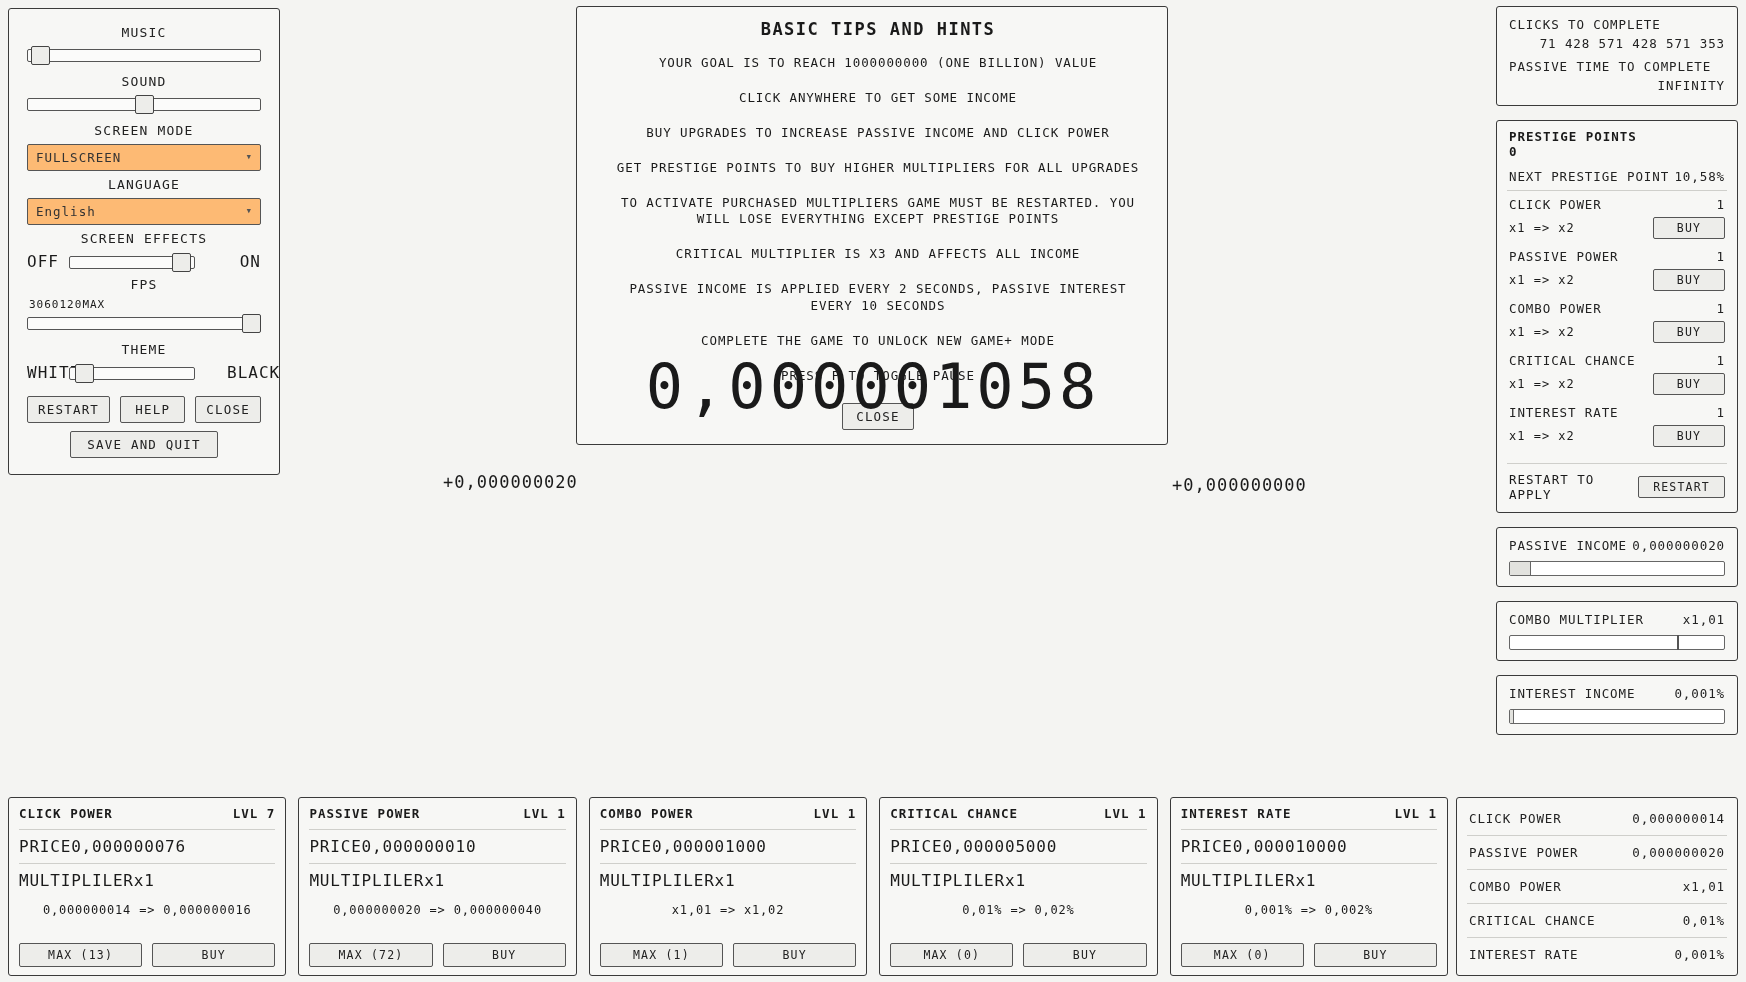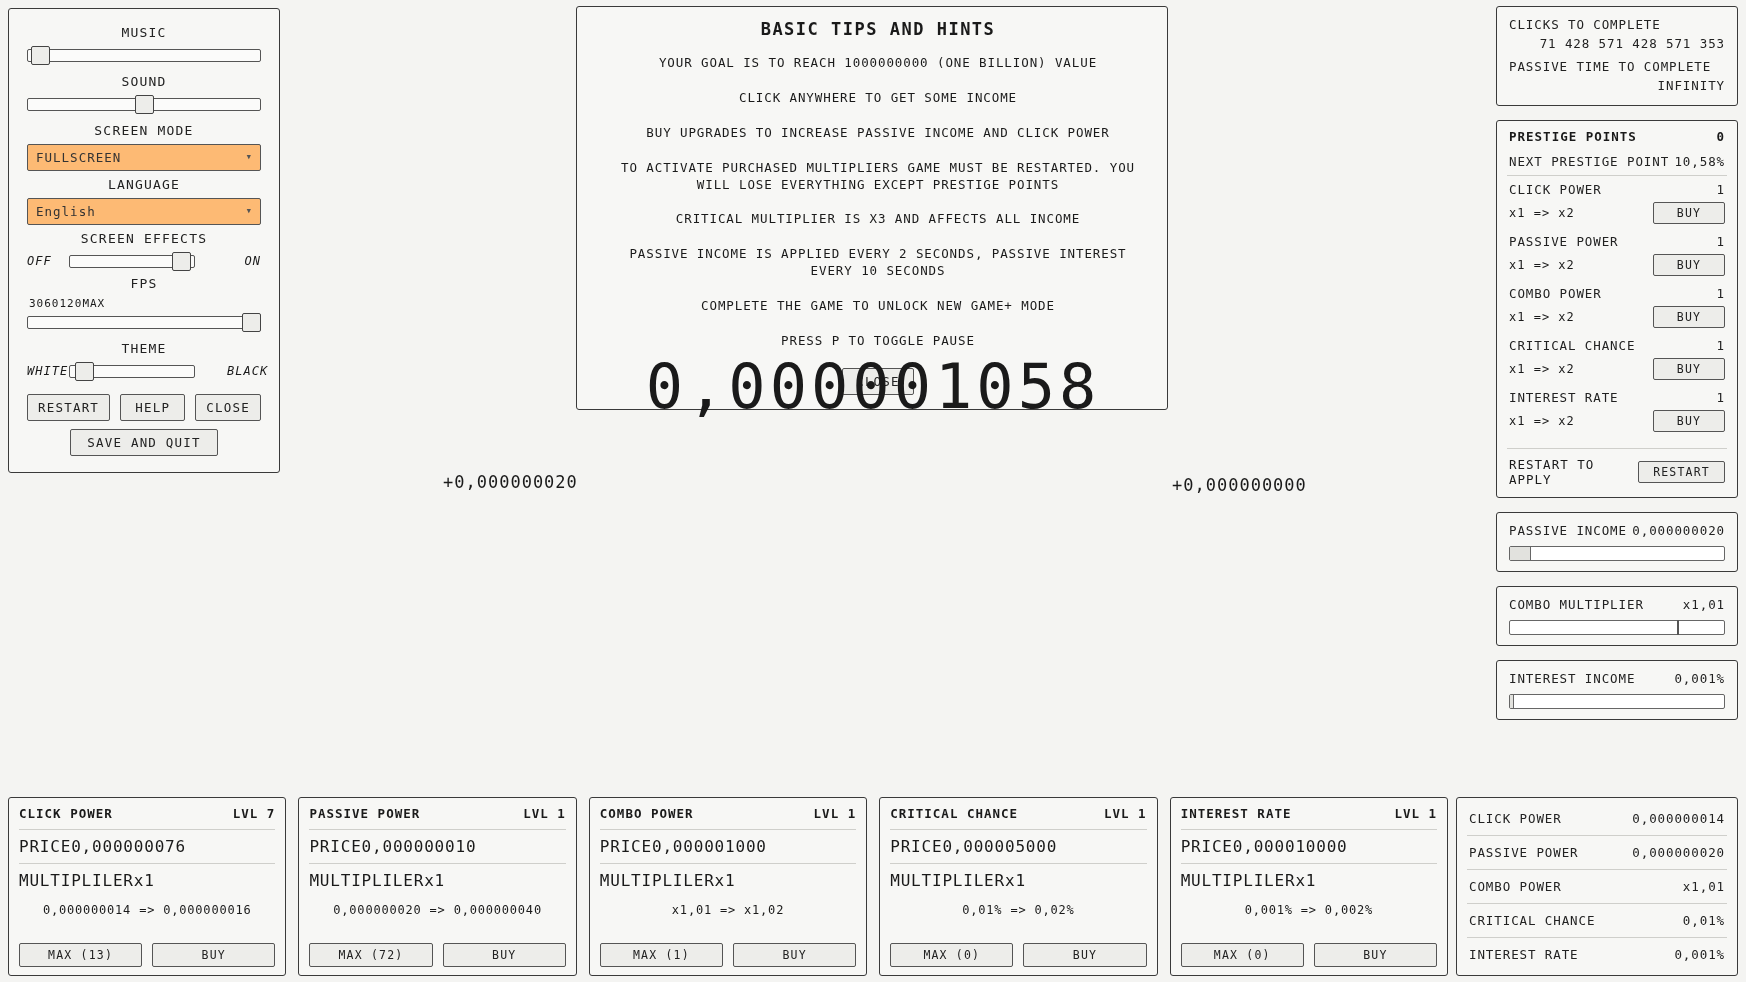--- a/index.html
+++ b/index.html
@@ -68,21 +68,21 @@
   .combo-wrap { position: relative; margin-bottom: 6px; }
   .combo-wrap .chev {
     position: absolute; right: 9px; top: 6px;
     pointer-events: none;
     font-size: 11px; color: #555;
   }
   .tgl-row {
     display: flex; align-items: center;
     gap: 8px; margin-bottom: 6px;
   }
-  .tgl-row .endlabel { font-size: 12px; letter-spacing: 1px; width: 34px; font-style: italic; }
+  .tgl-row .endlabel { font-size: 16px; letter-spacing: 1px; width: 34px; }
   .tgl-row .endlabel.right { text-align: right; margin-left: 24px; }
   .tgl-row .slider { flex: 1; margin-bottom: 0; }
   .fps-scale {
     display: flex; 
     font-size: 11px; letter-spacing: 1px;
     padding: 0 2px 3px 2px;
   }
   .btn {
     border: 1px solid #555;
     background: #ededea;
@@ -166,20 +166,21 @@
     padding: 1px 2px 6px 2px;
   }
   .up-row .mult { font-size: 12px; letter-spacing: 1px; }
   .up-row .btn { padding: 3px 16px; font-size: 11.5px; min-width: 72px; }
 
   #prestige .hdr {
     display: flex; justify-content: space-between;
     font-size: 12.5px; letter-spacing: 1px;
     font-weight: bold;
     padding: 2px 2px 6px 2px;
+    flex-direction: column;
   }
   .restart-row {
     display: flex; justify-content: space-between; align-items: center;
     padding: 6px 2px 2px 2px;
   }
   .restart-row .lbl { font-size: 12.5px; letter-spacing: 1px; }
   .restart-row .btn { padding: 3px 14px; font-size: 11.5px; }
 
   .bar-out {
     border: 1px solid #666;
@@ -321,20 +322,21 @@
   <div class="btn-row single">
     <div class="btn">SAVE AND QUIT</div>
   </div>
 </div>
 
 <div class="panel" id="tips">
   <div class="title">BASIC TIPS AND HINTS</div>
   <div class="line">YOUR GOAL IS TO REACH 1000000000 (ONE BILLION) VALUE</div>
   <div class="line">CLICK ANYWHERE TO GET SOME INCOME</div>
   <div class="line">BUY UPGRADES TO INCREASE PASSIVE INCOME AND CLICK POWER</div>
+  <div class="line">GET PRESTIGE POINTS TO BUY HIGHER MULTIPLIERS FOR ALL UPGRADES</div>
   <div class="line">TO ACTIVATE PURCHASED MULTIPLIERS GAME MUST BE RESTARTED. YOU WILL LOSE EVERYTHING EXCEPT PRESTIGE POINTS</div>
   <div class="line">CRITICAL MULTIPLIER IS X3 AND AFFECTS ALL INCOME</div>
   <div class="line">PASSIVE INCOME IS APPLIED EVERY 2 SECONDS, PASSIVE INTEREST EVERY 10 SECONDS</div>
   <div class="line">COMPLETE THE GAME TO UNLOCK NEW GAME+ MODE</div>
   <div class="line">PRESS P TO TOGGLE PAUSE</div>
   <div class="close-wrap">
     <div class="btn">CLOSE</div>
   </div>
 </div>
 

